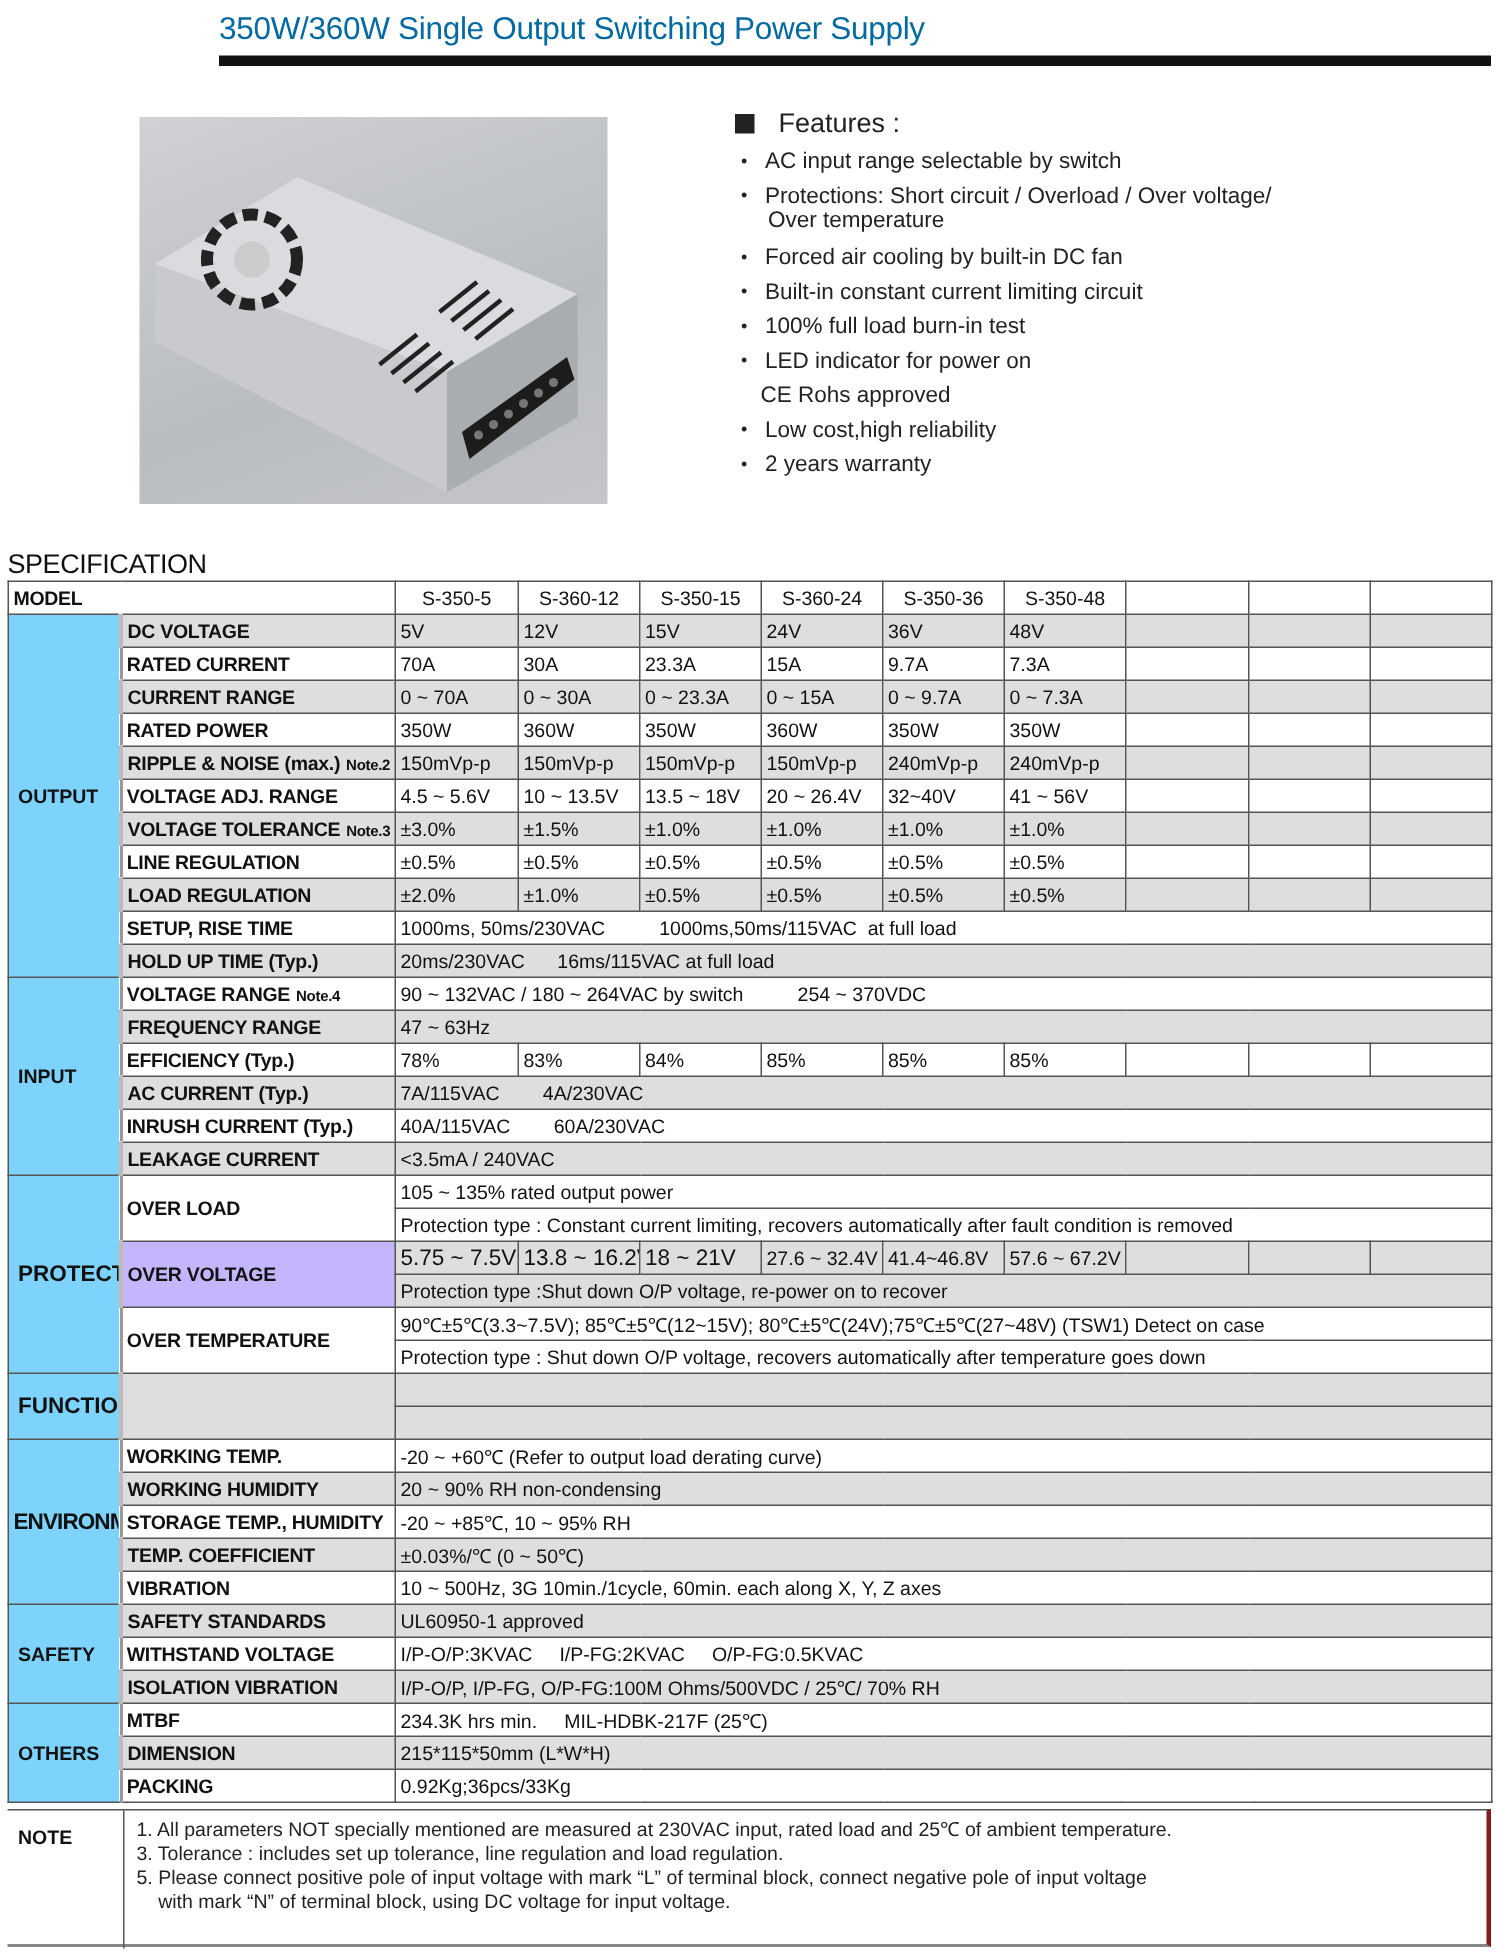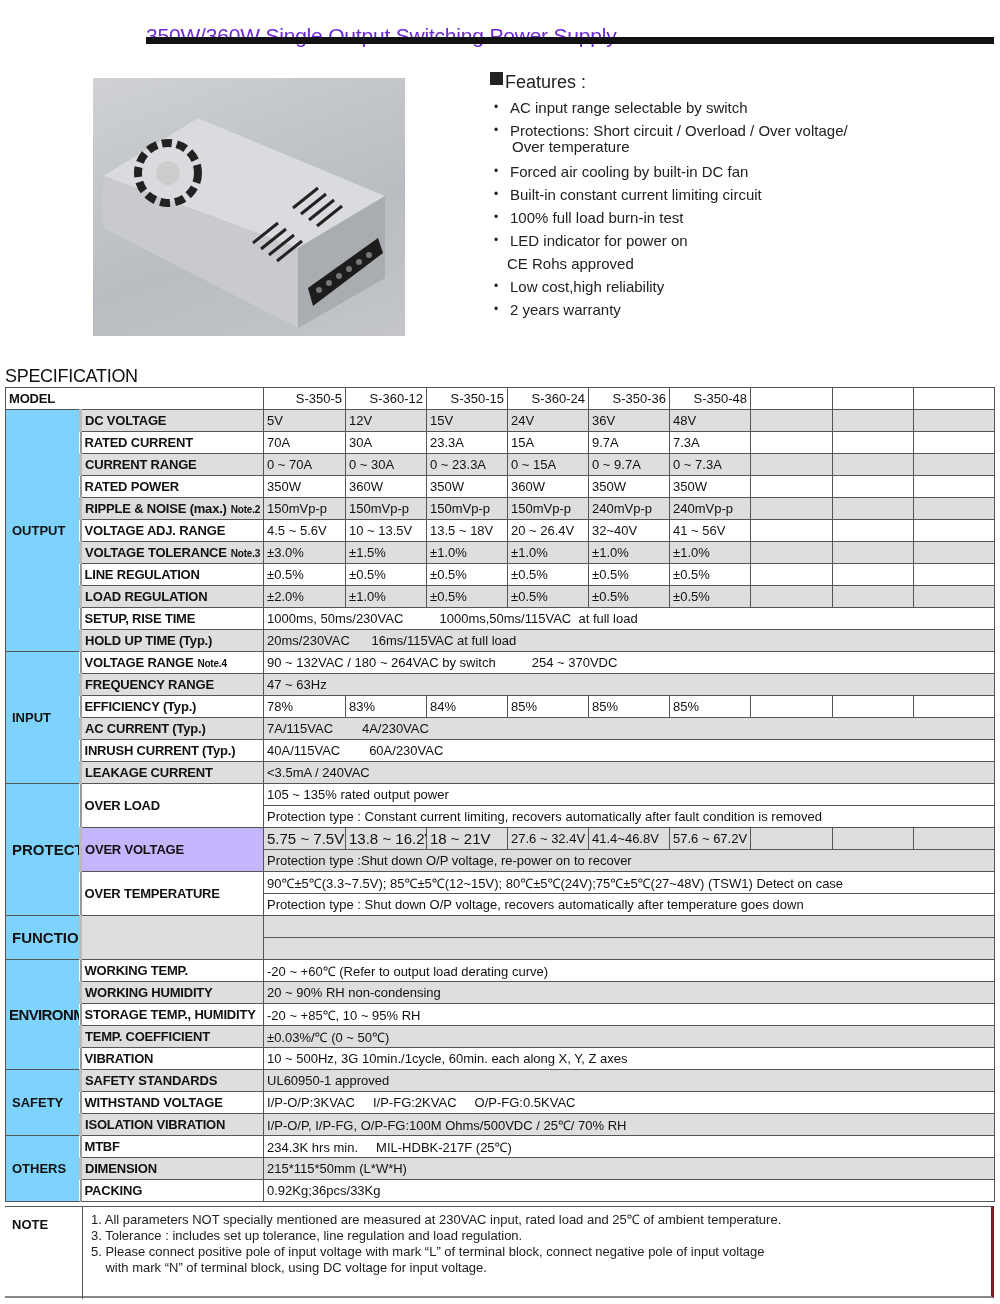--- a/index.html
+++ b/index.html
@@ -1,37 +1,37 @@
 <!DOCTYPE html>
 <html><head>
 <meta charset="utf-8">
 <style>
   *{box-sizing:border-box;margin:0;padding:0}
   body{width:1000px;height:1304px;background:#fff;font-family:"Liberation Sans",sans-serif;color:#111;position:relative;overflow:hidden}
-  .title{position:absolute;left:146px;top:24px;font-size:21px;letter-spacing:-0.2px;color:#6d28d9}
+  .title{position:absolute;left:146px;top:8px;font-size:21px;letter-spacing:-0.2px;color:#0369a1}
   .title-bar{position:absolute;left:146px;top:37px;width:848px;height:7px;background:#111}
   .photo{position:absolute;left:93px;top:78px;width:312px;height:258px;background:linear-gradient(160deg,#cfd1d4 0%,#b9bcc0 60%,#c4c6c9 100%);overflow:hidden}
   .features{position:absolute;left:490px;top:72px;font-size:15px;color:#222}
-  .feat-head{font-size:18px;display:flex;gap:2px;margin-bottom:3px}
+  .feat-head{font-size:18px;display:flex;align-items:center;gap:16px;margin-bottom:3px}
   .feat-head .sq{width:13px;height:13px;background:#222;display:inline-block}
   .feat-item{position:relative;padding-left:20px;line-height:23px;white-space:nowrap}
   .feat-item .b{position:absolute;left:4px;top:0;font-size:12px}
   .feat-item.cont{line-height:18px;margin-top:-4px;margin-bottom:4px;padding-left:22px}
   .feat-item.nob{padding-left:17px}
   .spec-title{position:absolute;left:5px;top:366px;font-size:18px;font-weight:normal;letter-spacing:-0.3px}
   table.spec{position:absolute;left:5px;top:387px;width:989px;border-collapse:collapse;font-size:13px;table-layout:fixed}
   table.spec td{border:1px solid #555;height:22px;padding:0 3px;white-space:nowrap;overflow:hidden;vertical-align:middle}
   .grp{font-weight:bold;font-size:13px;padding-left:6px!important;background:#7dd3fc;border-right:2px solid #999!important}
   .lbl{font-weight:bold;font-size:13px;letter-spacing:-0.2px}
   .g td.lbl,.g td.v{background:#dedede}
   .g td.lbl{border-left:3px solid #bbb}
   td.lbl{border-left:3px solid #ddd}
   .note-s{font-size:10px;font-weight:bold;margin-left:4px}
   .model-row td{height:28px}
-  .model-h{text-align:right}
+  .model-h{text-align:center}
   .small{font-size:15px}
   .notebox{position:absolute;left:5px;top:1206px;width:989px;height:92px;border-top:1px solid #555;border-bottom:2px solid #888;border-right:3px solid #7f1d1d}
   .note-lbl{position:absolute;left:7px;top:10px;font-weight:bold;font-size:13px}
   .note-sep{position:absolute;left:77px;top:0;width:1px;height:92px;background:#555}
   .note-lines{position:absolute;left:86px;top:5px;font-size:13px;line-height:16px;color:#222}
   .note-lines div{white-space:nowrap}
 </style>
 </head>
 <body>
 

